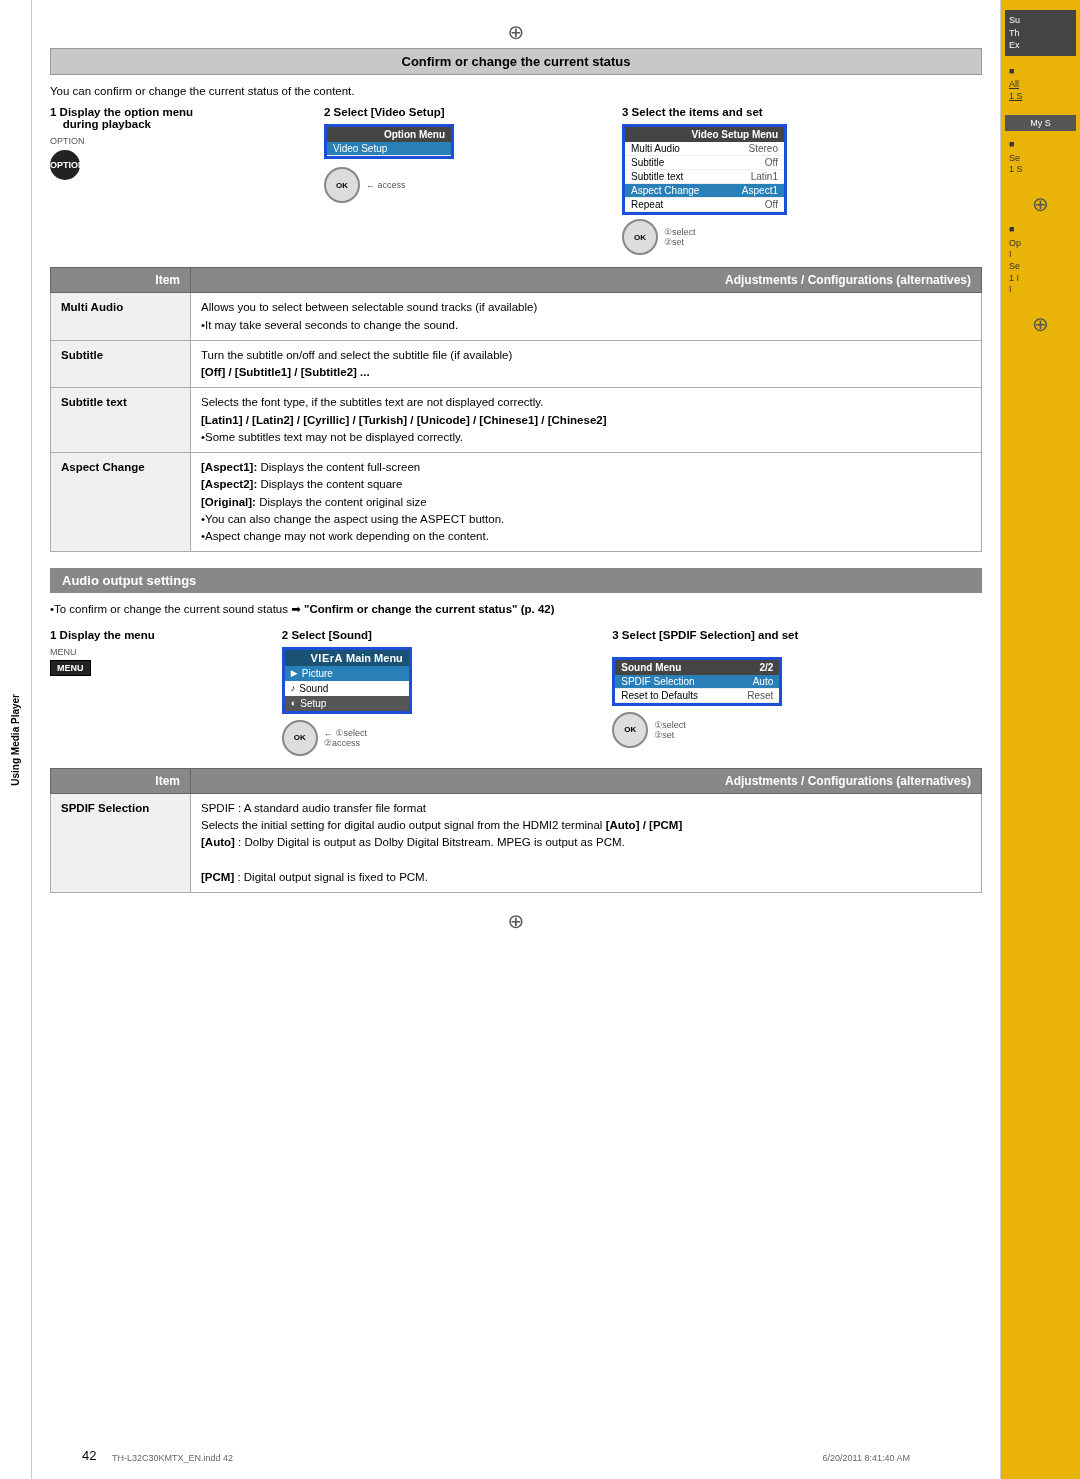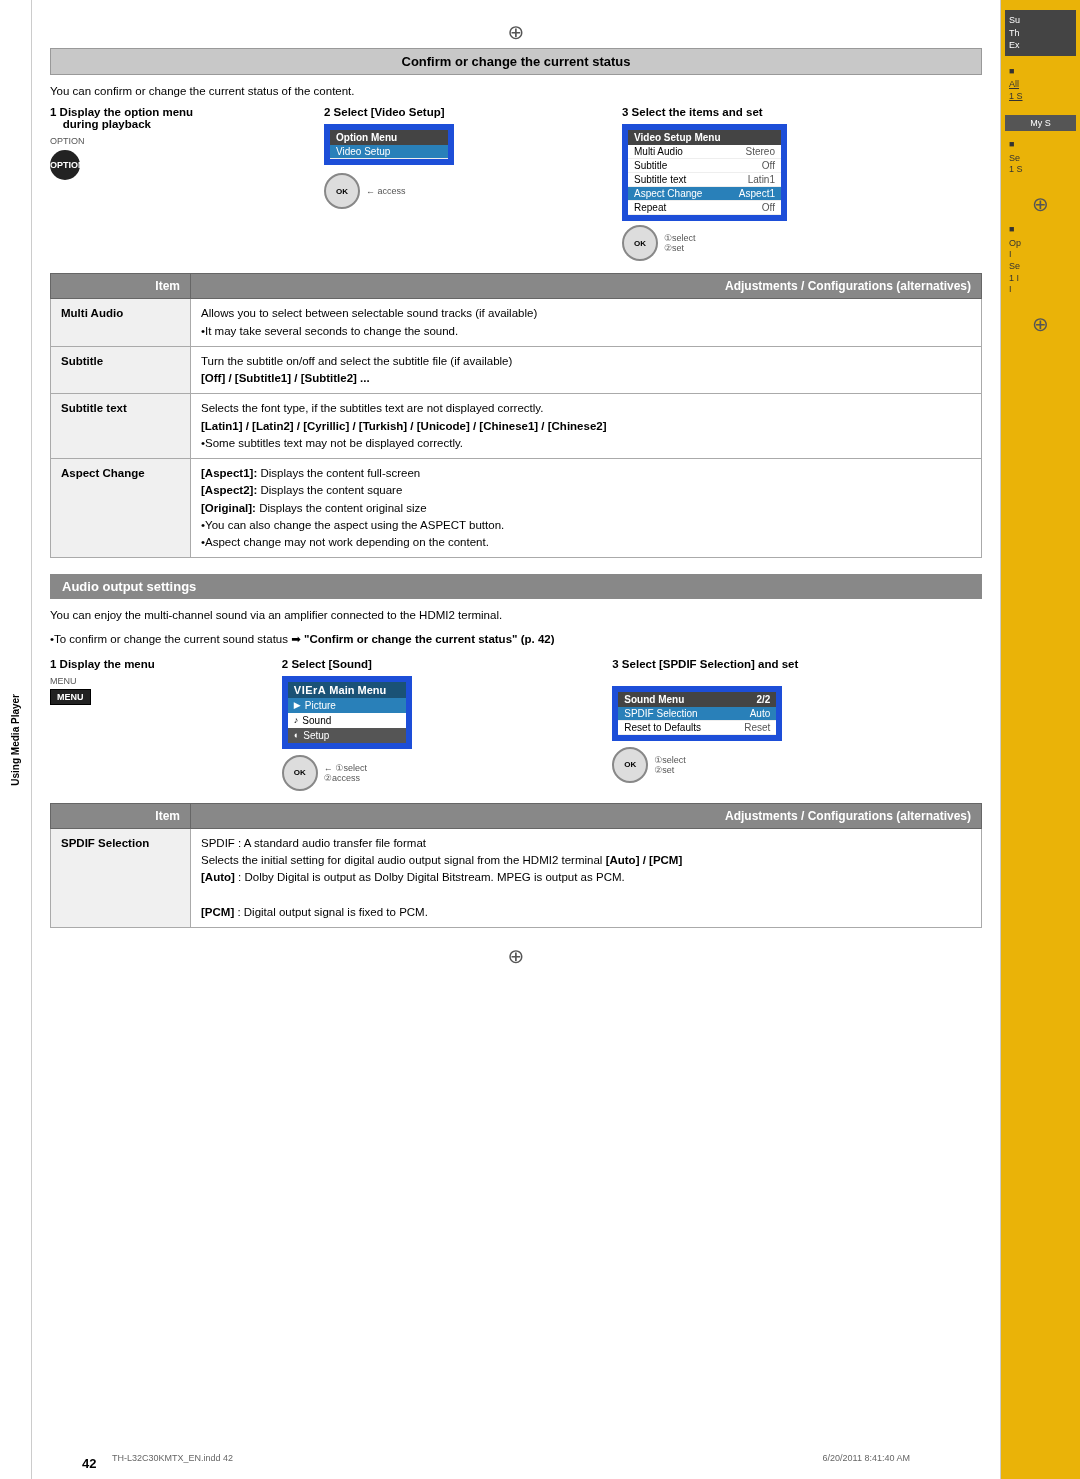--- a/index.html
+++ b/index.html
@@ -104,25 +104,26 @@
       font-size: 11px;
     }
     .step-title {
       font-weight: bold;
       font-size: 11.5px;
       margin-bottom: 4px;
     }
 
     
     .menu-box {
-      border: 6px solid #1d4ed8;
+      border: 3px solid #1d4ed8;
       font-size: 10px;
       display: inline-block;
       min-width: 100px;
       background: #fff;
+      text-align: right;
     }
     .menu-box-title {
       background: #444;
       color: #fff;
       padding: 2px 6px;
       font-size: 10px;
       font-weight: bold;
     }
     .menu-box-title-viera {
       background: #1a5276;
@@ -210,24 +211,24 @@
     }
     .config-table td.item-col {
       font-weight: bold;
       width: 140px;
       background: #f0f0f0;
     }
 
     
     .page-number {
       position: absolute;
-      bottom: 8px;
+      bottom: 16px;
       left: 50px;
       font-size: 13px;
-      font-weight: bold;
+      font-weight: normal;
     }
 
     
     .footer-info {
       position: absolute;
       bottom: 16px;
       left: 80px;
       font-size: 9px;
       color: #666;
     }
@@ -408,21 +409,20 @@
           </tr>
         </tbody>
       </table>
 
     </div>
 
     <div>
 
       <div class="section-subheader">Audio output settings</div>
 
-      <p class="intro-text">You can enjoy the multi-channel sound via an amplifier connected to the HDMI2 terminal.</p>
       <p class="intro-text" style="margin-bottom:10px;">
         <span>•</span>To confirm or change the current sound status ➡ <strong>"Confirm or change the current status" (p. 42)</strong>
       </p>
 
       <div class="steps-row">
 
         <div class="step-block" style="flex:0.9;">
           <div class="step-title"><strong>1  Display the menu</strong></div>
           <div style="margin-top:6px;">
             <div class="option-label">MENU</div>

